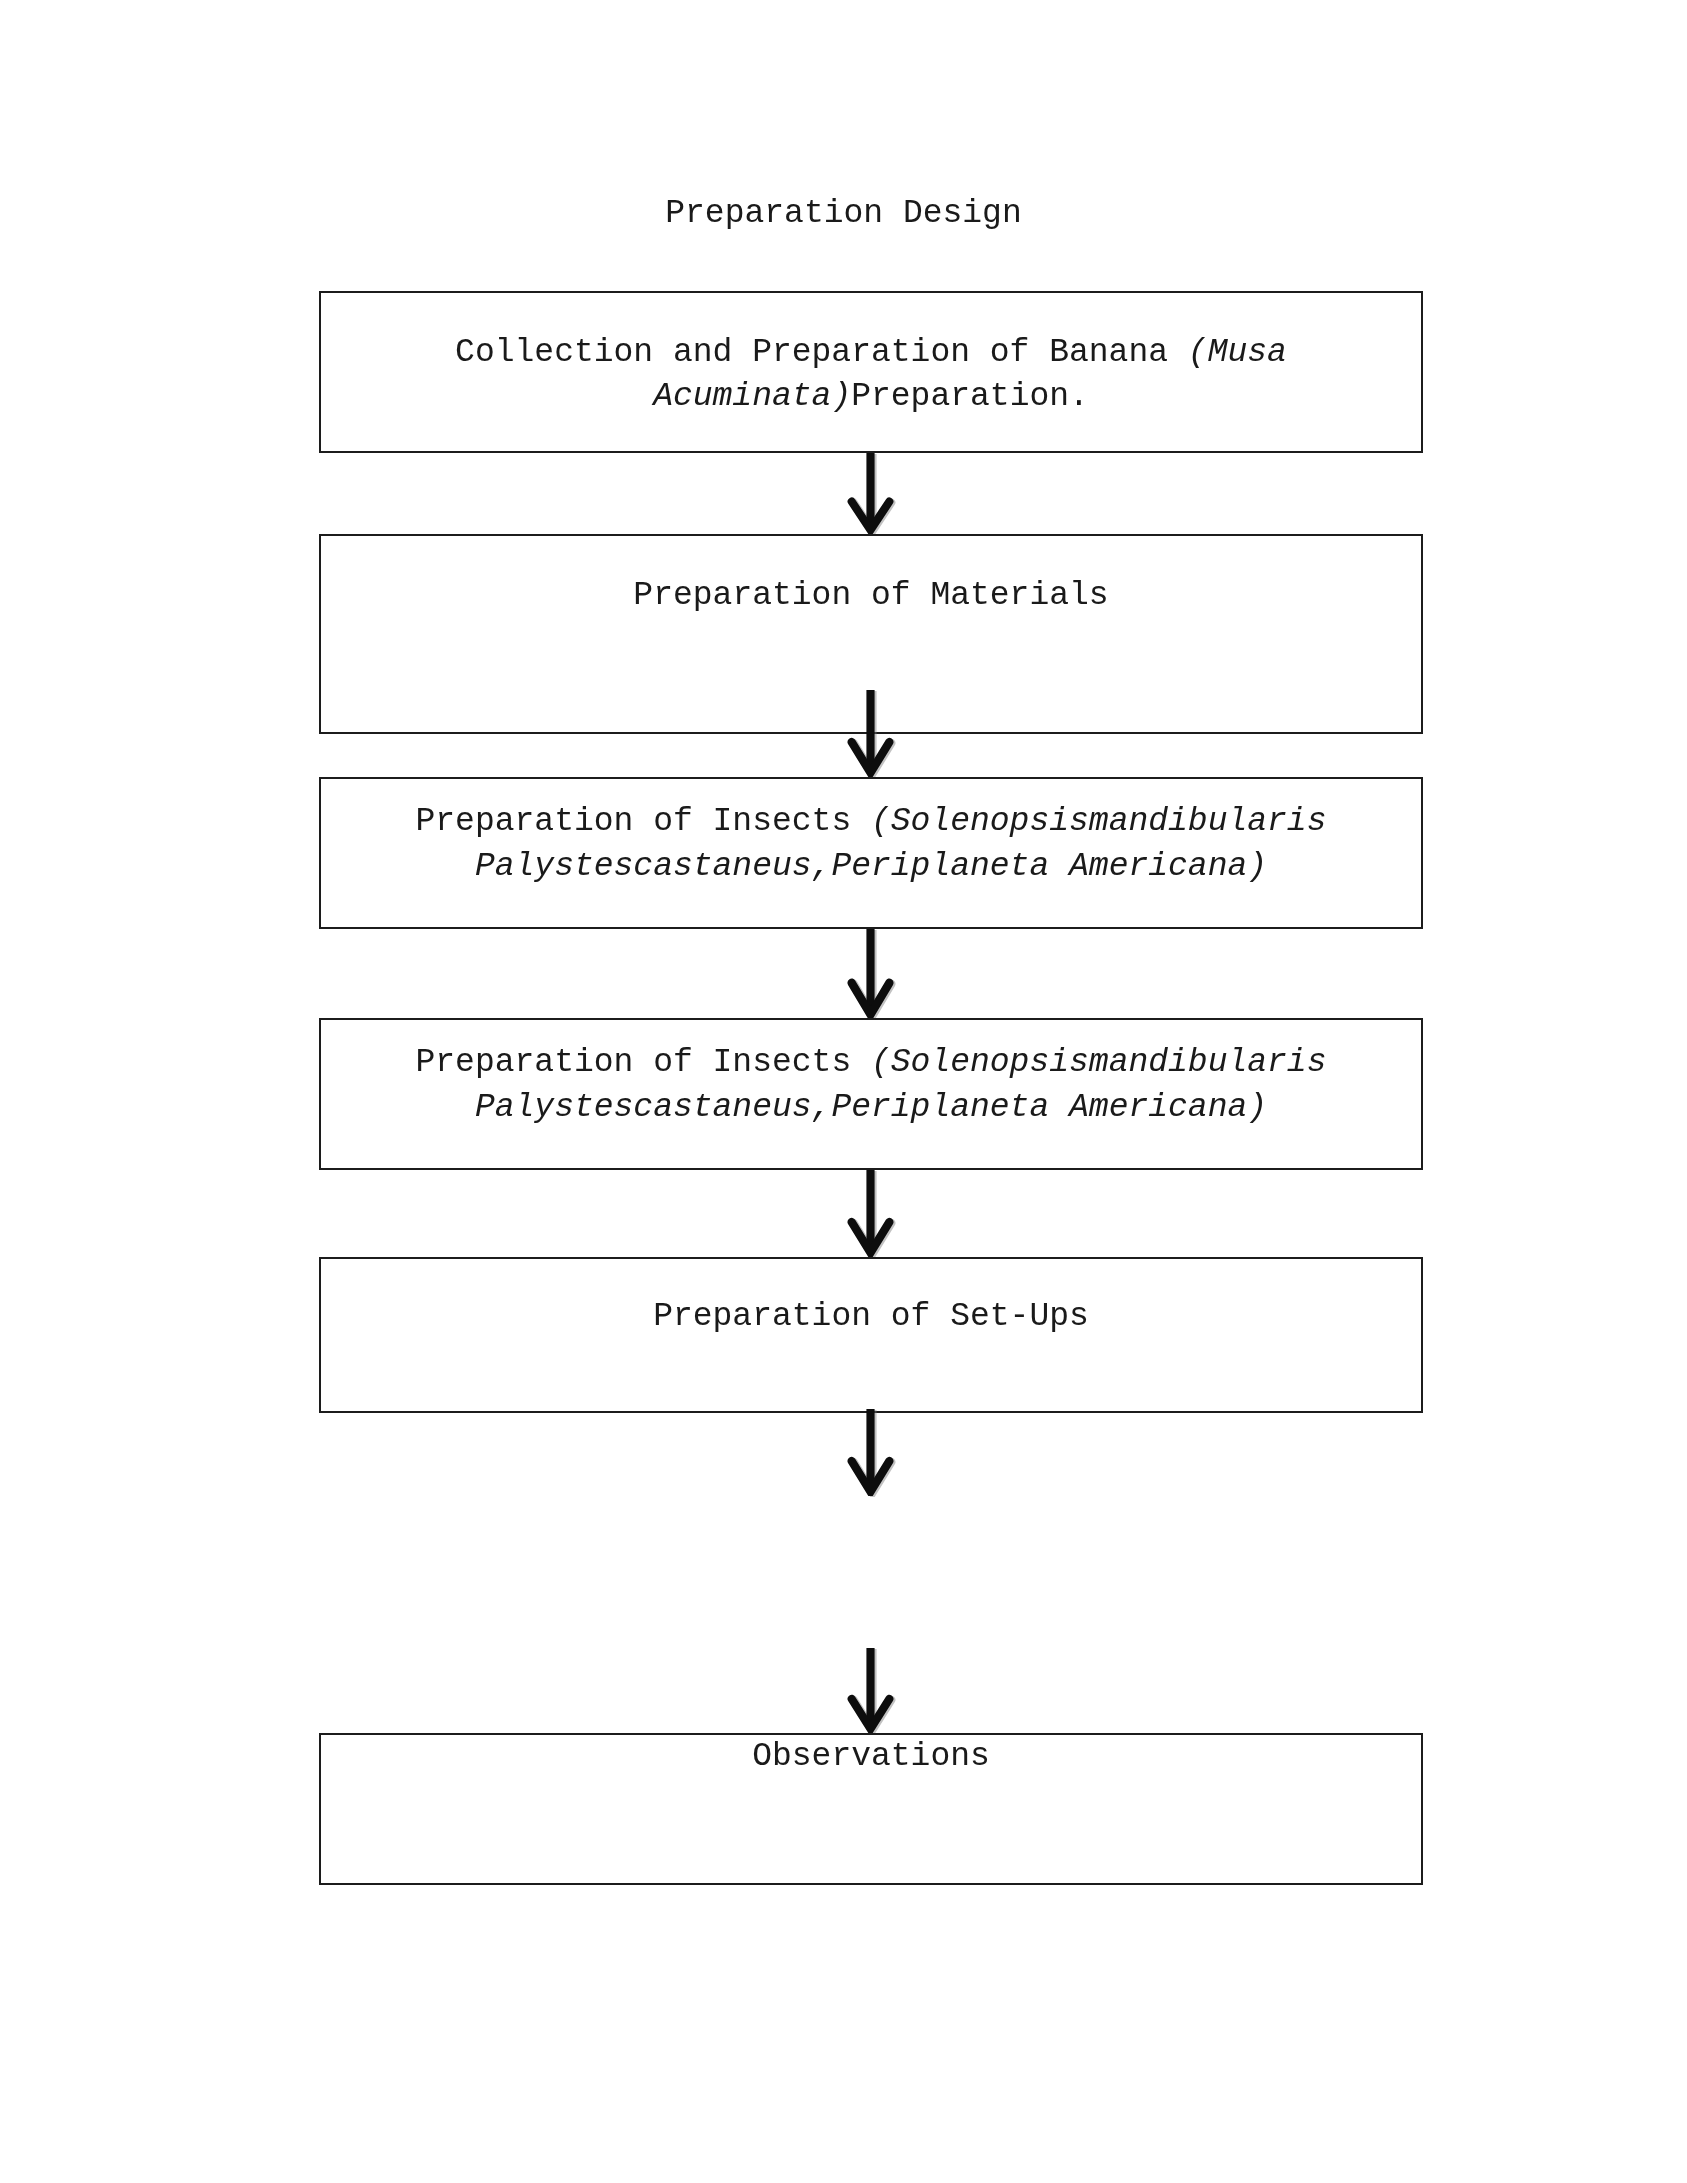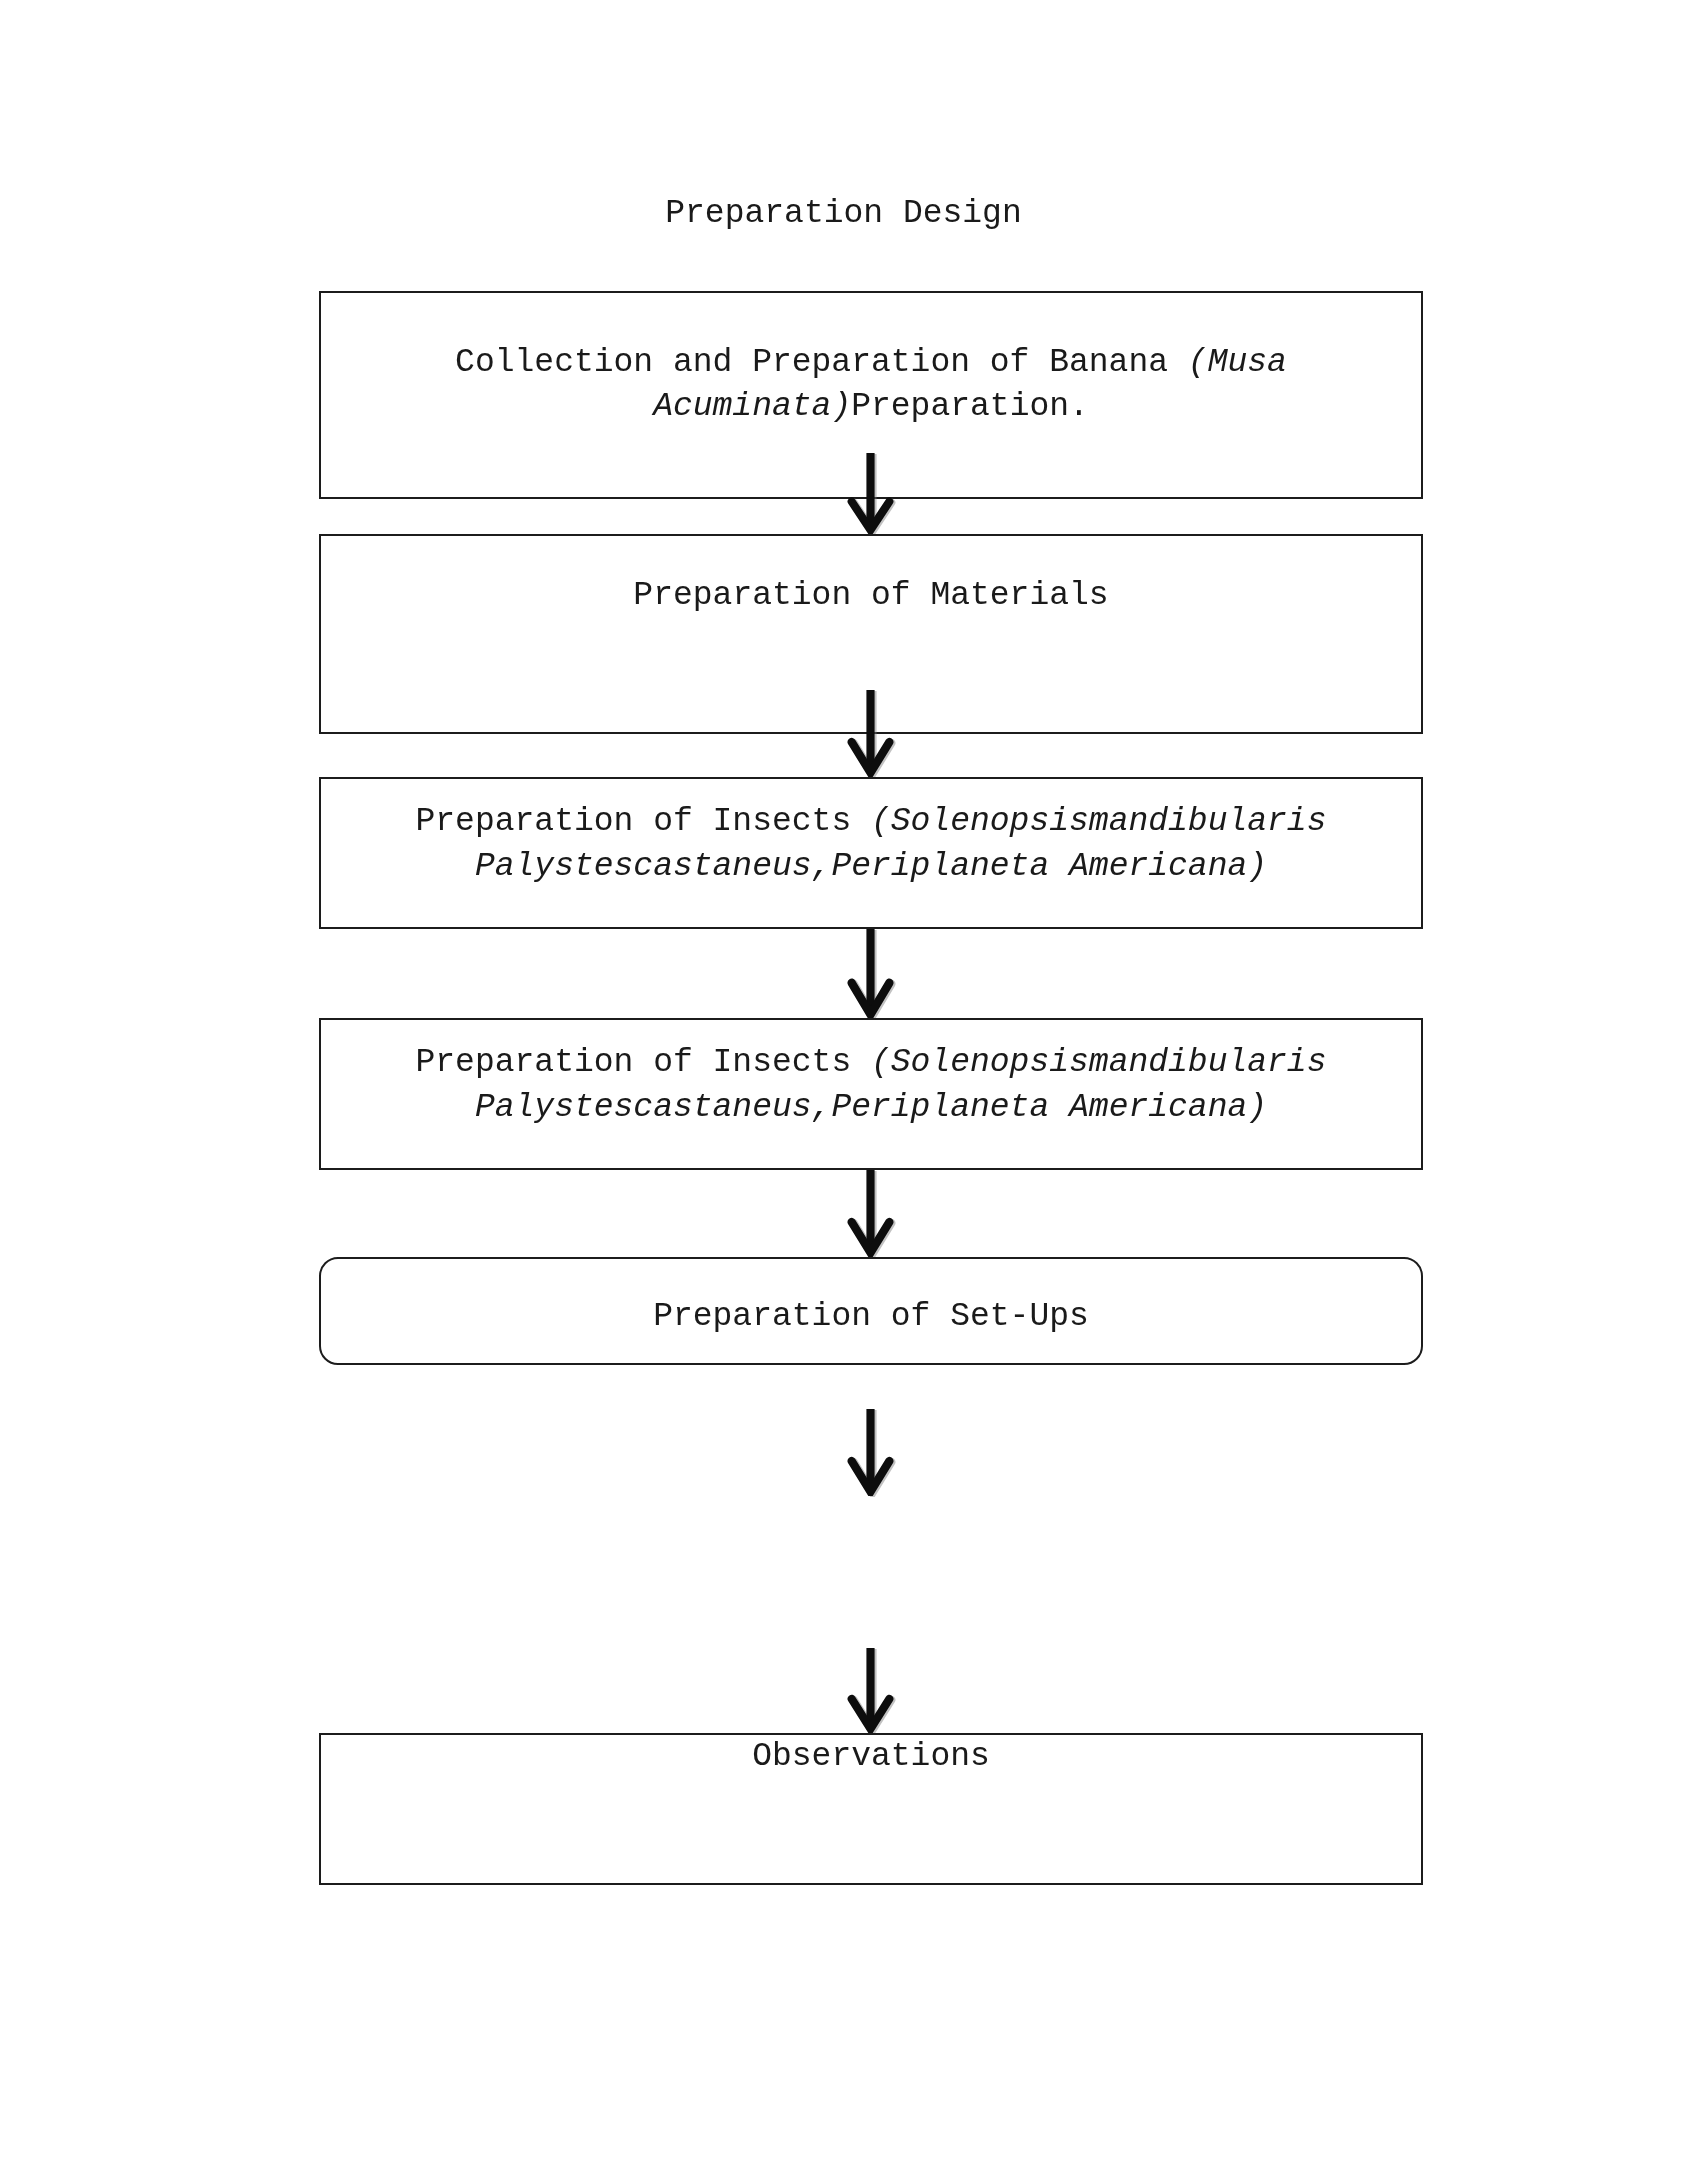--- a/index.html
+++ b/index.html
@@ -27,25 +27,25 @@
     left: 319px; width: 1104px;
     border: 2.5px solid #1c1c1c;
     background: #ffffff;
     box-sizing: border-box;
     text-align: center;
     font-size: 33px;
   }
   .box .line { line-height: 44px; white-space: pre; }
   .italic { font-style: italic; }
 
-  .box1 { top: 291px;  height: 208px; padding-top: 48px; }
+  .box1 { top: 291px;  height: 162px; padding-top: 38px; }
   .box2 { top: 534px;  height: 200px; padding-top: 38px; }
   .box3 { top: 777px;  height: 152px; padding-top: 20px; }
   .box4 { top: 1018px; height: 152px; padding-top: 20px; }
-  .box5 { top: 1257px; height: 108px; padding-top: 36px; border-radius: 19px; }
+  .box5 { top: 1257px; height: 156px; padding-top: 36px; }
   .box6 { top: 1495px; height: 152px; padding-top: 38px; }
   .box7 { top: 1733px; height: 152px; }
 
   .box3 .line + .line, .box4 .line + .line { line-height: 45px; }
   .box3 .line, .box4 .line { line-height: 45px; }
 
   .arrow {
     position: absolute;
     left: 846px; width: 49px;
     filter: drop-shadow(2.5px 1.6px 0px rgba(120,120,120,0.45));

